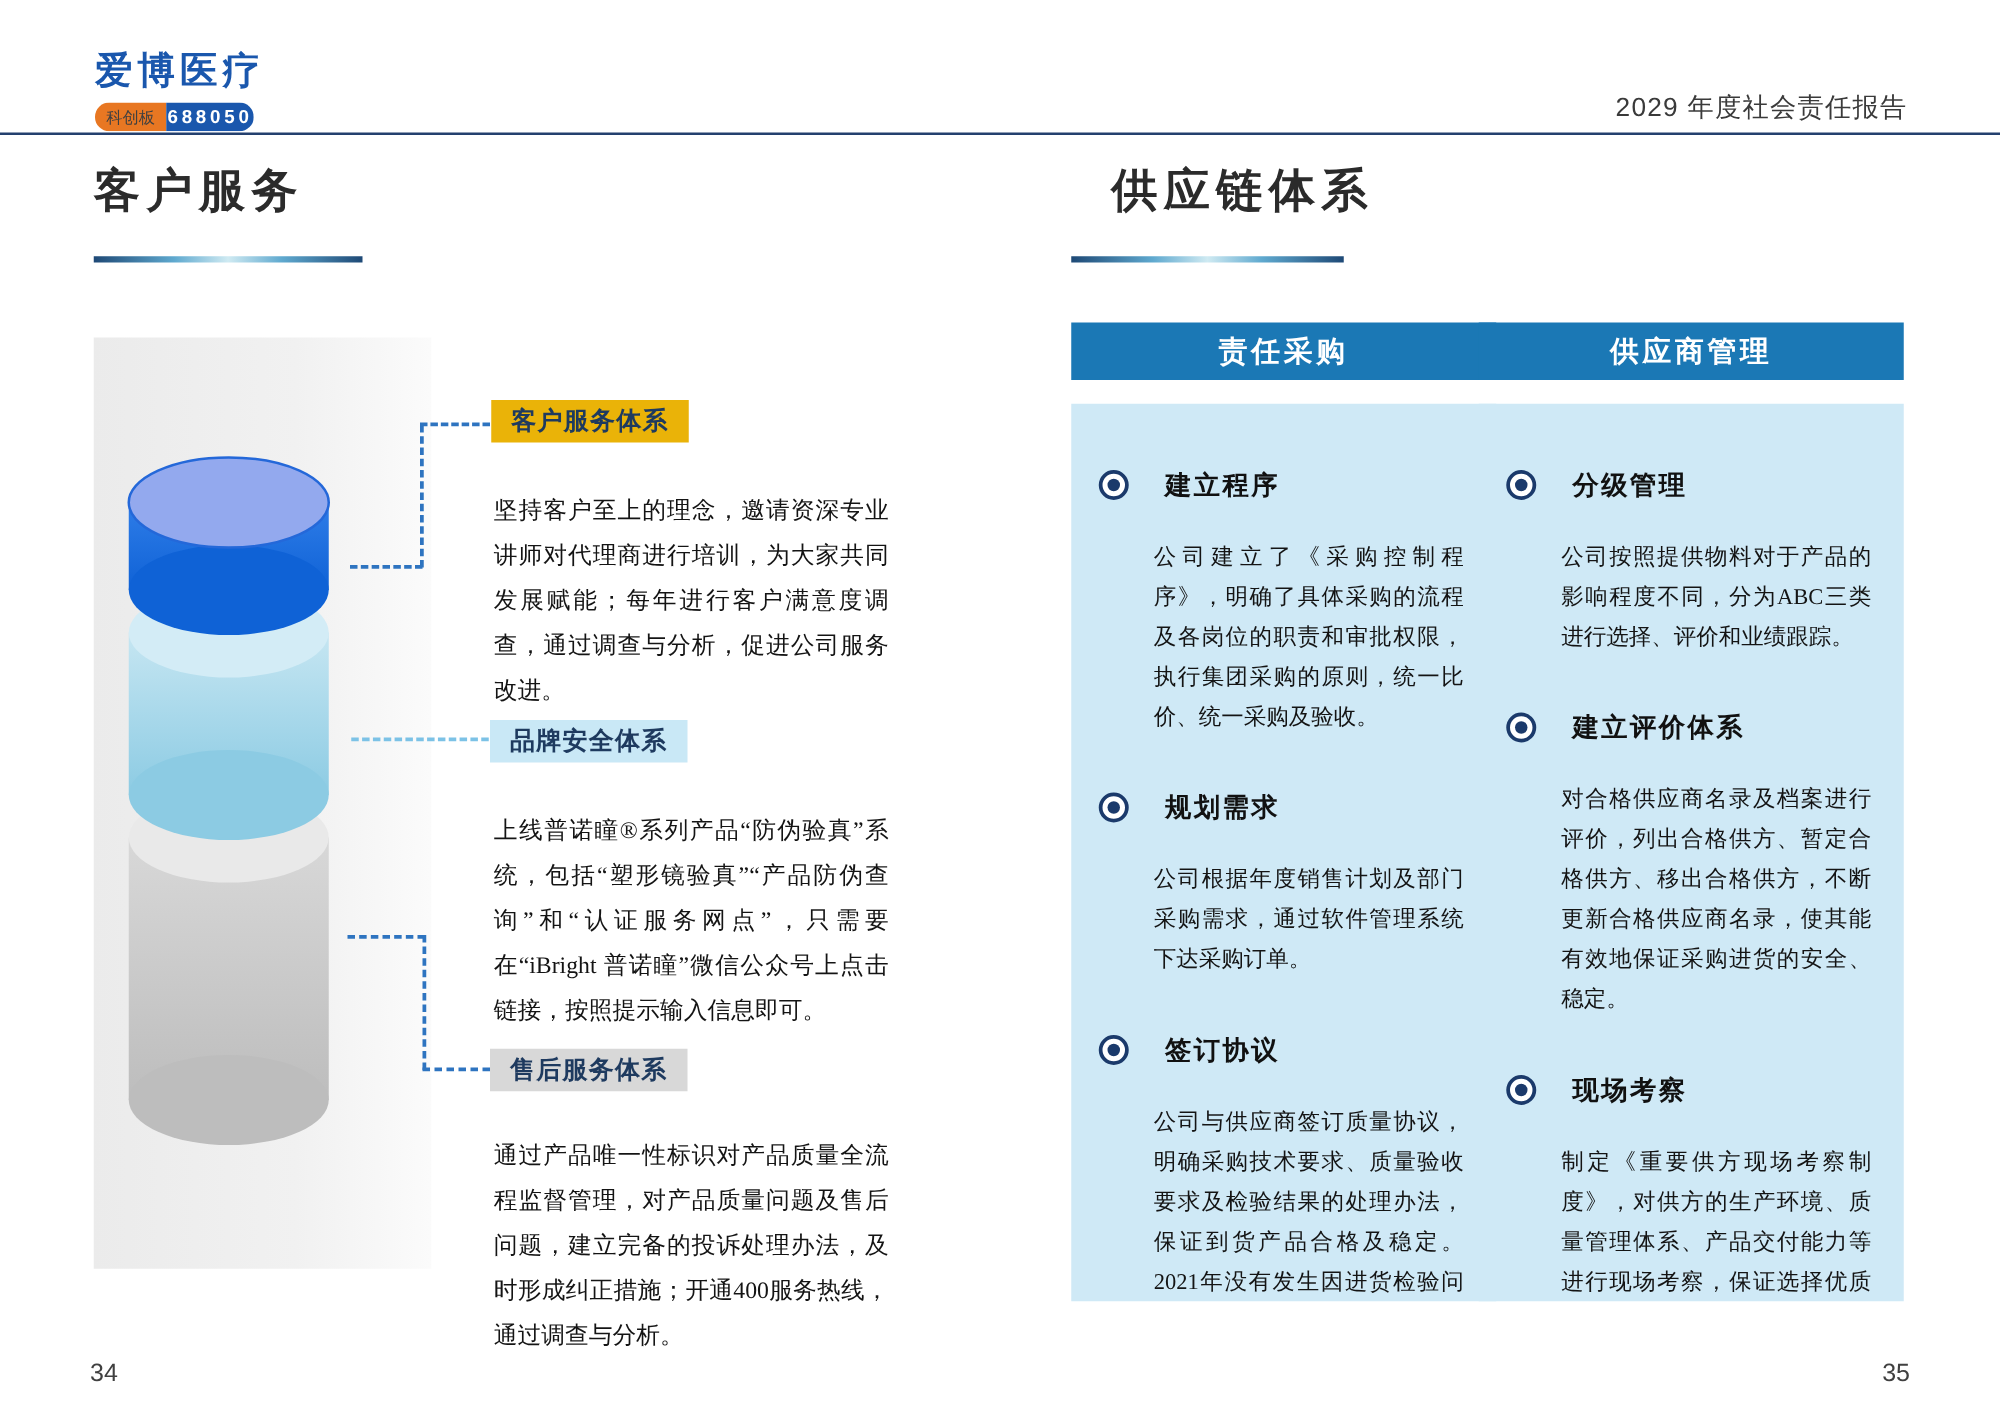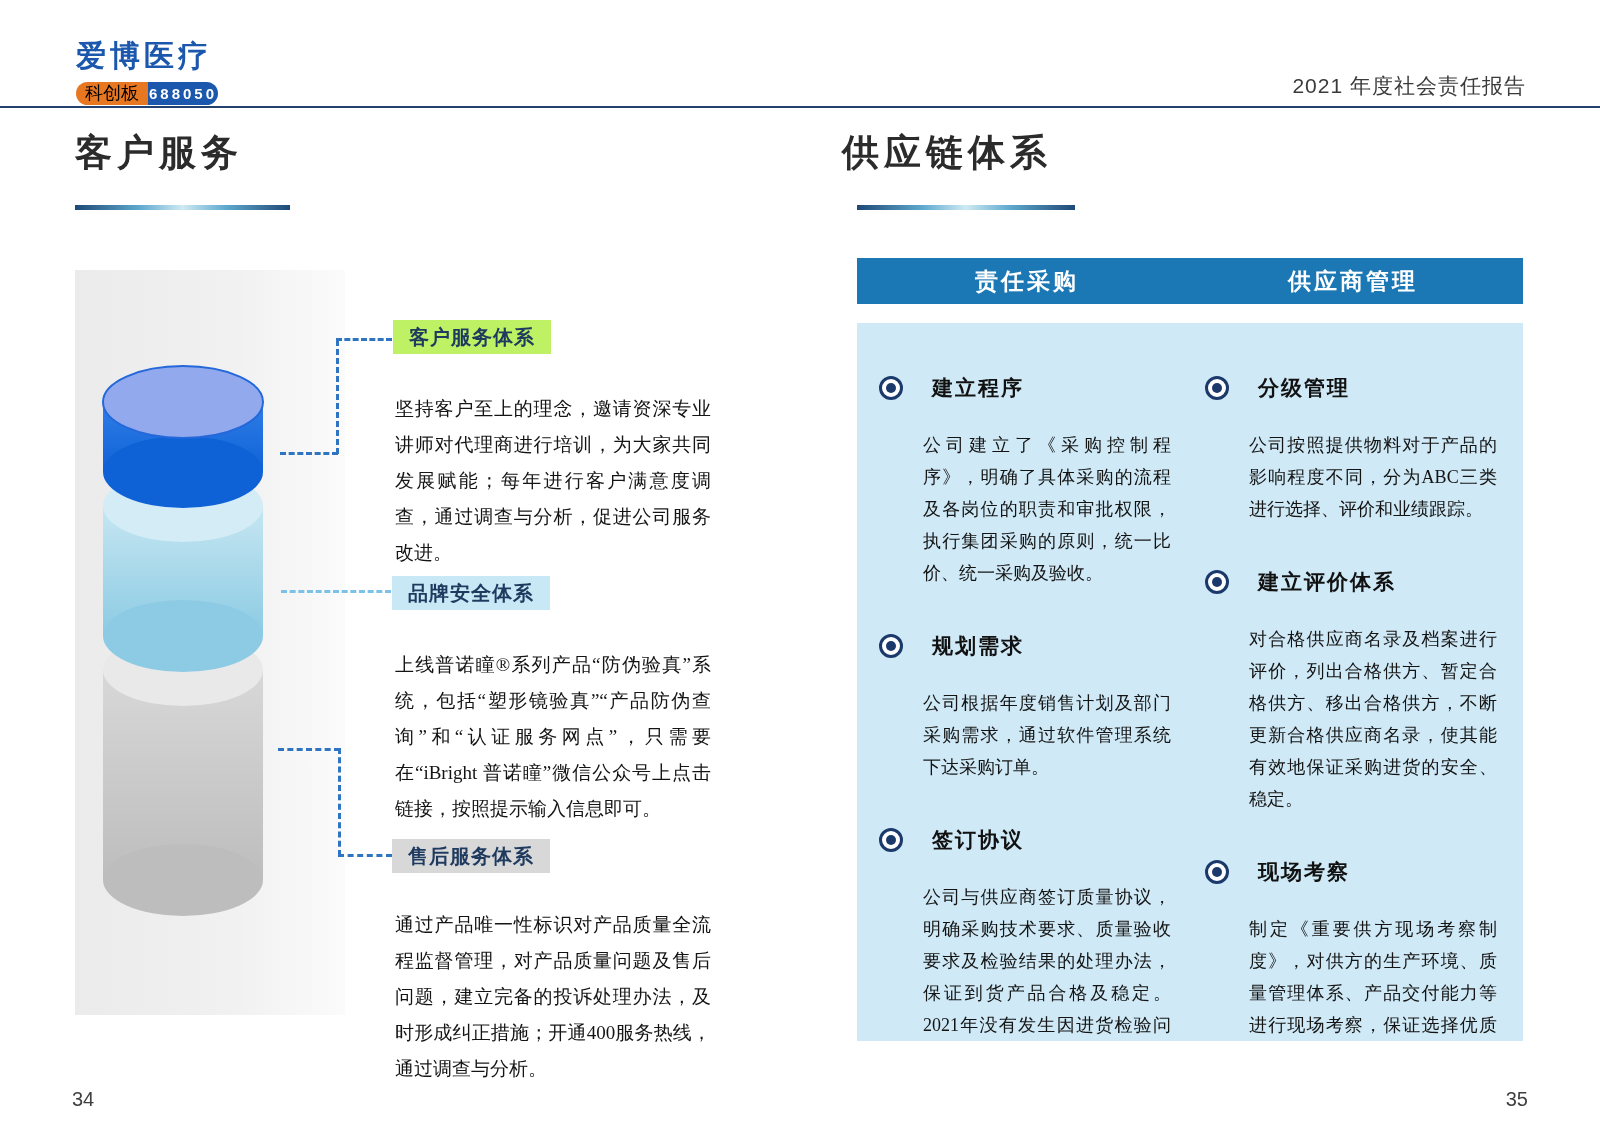--- a/index.html
+++ b/index.html
@@ -4,44 +4,44 @@
 <style>
   html,body{margin:0;padding:0;}
   body{
     width:1600px;height:1131px;position:relative;background:#ffffff;
     font-family:"Liberation Sans",sans-serif;color:#1a1a1a;overflow:hidden;
   }
   
   .logo{position:absolute;left:76px;top:36px;}
   .logo-name{font-size:30px;font-weight:bold;color:#1a57ad;letter-spacing:4px;}
   .logo-badge{display:inline-flex;margin-top:5px;height:23px;border-radius:12px;overflow:hidden;}
-  .badge-board{background:#e87722;color:#000000;font-size:18px;line-height:23px;padding:0 9px;}
+  .badge-board{background:#e87722;color:#404040;font-size:13px;line-height:23px;padding:0 9px;}
   .badge-code{background:#1a57ad;color:#fff;font-size:15px;font-weight:bold;letter-spacing:3px;line-height:23px;padding:0 1px;}
   .report-title{position:absolute;right:74px;top:72px;font-size:21px;color:#3a3a3a;letter-spacing:1px;}
   .header-rule{position:absolute;left:0;top:106px;width:1600px;height:2px;background:#24406e;}
 
   
   .page-title{position:absolute;top:128px;font-size:37px;font-weight:bold;color:#2b2b2b;letter-spacing:5px;}
   .t-left{left:75px;}
-  .t-right{left:842px;}
+  .t-right{left:889px;}
   .grad-line{position:absolute;top:205px;height:5px;
     background:linear-gradient(90deg,#1e4976 0%,#5fa9cf 30%,#cfeaf2 50%,#5fa9cf 70%,#1e4976 100%);}
   .g-left{left:75px;width:215px;}
   .g-right{left:857px;width:218px;}
 
   
   .illus-panel{position:absolute;left:75px;top:270px;width:270px;height:745px;
     background:linear-gradient(90deg,#ebebeb 0%,#f1f1f1 60%,#fbfbfb 100%);}
   .dash-h{position:absolute;height:0;border-top:3px dashed #2e74c0;}
   .dash-v{position:absolute;width:0;border-left:3px dashed #2e74c0;}
   .dash-light{border-top-color:#7cc2e6;}
 
   .tag{position:absolute;width:158px;height:34px;line-height:34px;text-align:center;
     font-weight:bold;font-size:20px;color:#1e3a5f;letter-spacing:1px;}
-  .tag1{left:393px;top:320px;background:#bef264;}
+  .tag1{left:393px;top:320px;background:#eab308;}
   .tag2{left:392px;top:576px;background:#c9e8f6;}
   .tag3{left:392px;top:839px;background:#d8d8d8;}
 
   .ltext{position:absolute;left:395px;width:316px;font-family:"Liberation Serif",serif;
     font-size:19px;line-height:36px;color:#141414;text-align:justify;}
   .lt1{top:372px;}
   .lt2{top:628px;}
   .lt3{top:888px;}
 
   
@@ -70,21 +70,21 @@
 </head>
 <body>
 
 <div class="logo">
   <div class="logo-name">爱博医疗</div>
   <div class="logo-badge">
     <span class="badge-board">科创板</span>
     <span class="badge-code">688050</span>
   </div>
 </div>
-<div class="report-title">2021 年度社会责任报告</div>
+<div class="report-title">2029 年度社会责任报告</div>
 <div class="header-rule"></div>
 
 <div class="page-title t-left">客户服务</div>
 <div class="grad-line g-left"></div>
 
 <div class="illus-panel">
   <svg width="270" height="745" viewBox="0 0 270 745">
     <defs>
       <linearGradient id="gGrey" x1="0" y1="0" x2="0" y2="1">
         <stop offset="0" stop-color="#d8d8d8"></stop>

